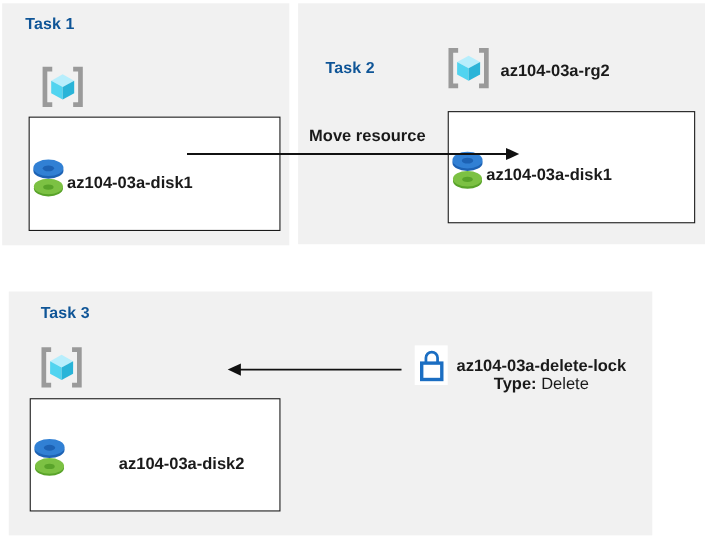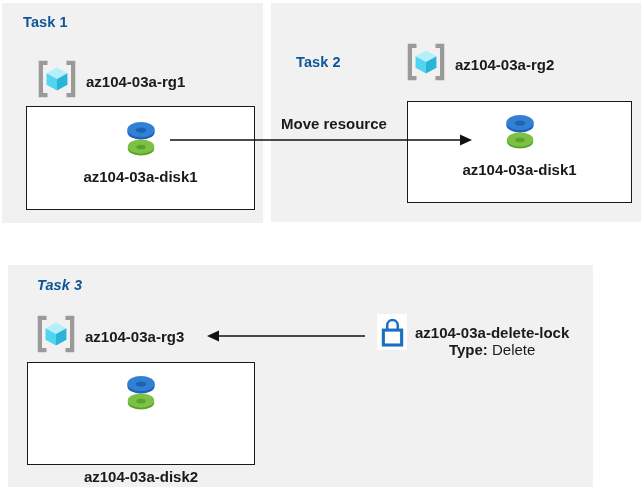--- a/index.html
+++ b/index.html
@@ -9,32 +9,32 @@
     font-family:"Liberation Sans","DejaVu Sans",sans-serif;
     text-align:center;
   }
   .panel{position:absolute;background:var(--panel-bg);}
   .t1{left:2px;top:3px;width:261px;height:220px;}
   .t2{left:271px;top:3px;width:370px;height:219px;}
   .t3{left:8px;top:265px;width:585px;height:222px;}
   .panel-title{position:absolute;font-size:14.5px;font-weight:700;color:var(--title-blue);letter-spacing:.1px;}
   .t1 .panel-title{left:21px;top:11px;}
   .t2 .panel-title{left:25px;top:11px;margin-top:40px;}
-  .t3 .panel-title{left:29px;top:12px;font-style:italic;}
+  .t3 .panel-title{left:29px;top:12px;}
   .rg-row{position:absolute;display:flex;align-items:center;gap:8px;}
   .t1 .rg-row{left:34px;top:57px;}
   .t2 .rg-row{left:134px;top:40px;}
   .t3 .rg-row{left:27px;top:50px;}
   .rg-label,.disk-label,.move-label,.lock-text{
     font-size:15px;color:var(--text-dark);
   }
   .rg-label,.disk-label{font-weight:700;white-space:nowrap;}
   .disk-box{
     position:absolute;background:#ffffff;border:1.5px solid var(--box-border);
-    display:flex;flex-direction:column;align-items:center;
+    display:flex;align-items:center;
   }
   .t1 .disk-box{left:24px;top:103px;width:229px;height:104px;padding-top:12px;}
   .t2 .disk-box{left:136px;top:98px;width:225px;height:102px;padding-top:10px;}
   .t3 .disk-box{left:19px;top:97px;width:228px;height:103px;padding-top:10px;gap:46px;}
   .disk-label{margin-top:5px;}
   .move-label{position:absolute;left:281px;top:115px;font-weight:700;}
   .lock-block{position:absolute;left:369px;top:49px;display:flex;align-items:flex-start;}
   .lock-badge{width:30px;height:36px;background:#ffffff;display:flex;align-items:center;justify-content:center;}
   .lock-text{margin-left:8px;margin-top:10px;line-height:17px;}
   .lock-name,.lock-type-label{font-weight:700;}
@@ -62,21 +62,20 @@
     <div class="rg-row">
       <span>
         <svg width="42" height="38" viewBox="0 0 44 40">
           <path class="rg-bracket" d="M12 3 H5 V37 H12"></path>
           <path class="rg-bracket" d="M32 3 H39 V37 H32"></path>
           <polygon class="cube-top" points="22,8 33,14 22,20 11,14"></polygon>
           <polygon class="cube-left" points="11,14 22,20 22,32 11,26"></polygon>
           <polygon class="cube-right" points="33,14 22,20 22,32 33,26"></polygon>
         </svg>
       </span>
-      <span class="rg-label">az104-03a-rg1</span>
     </div>
     <div class="disk-box">
       <span>
         <svg width="34" height="40" viewBox="0 0 36 42">
           <ellipse class="disk-green-side" cx="18" cy="31" rx="14" ry="7.5"></ellipse>
           <ellipse class="disk-green-top" cx="18" cy="29" rx="14" ry="7.5"></ellipse>
           <ellipse class="disk-green-side" cx="18" cy="29.5" rx="5" ry="2.5"></ellipse>
           <ellipse class="disk-blue-side" cx="18" cy="13.5" rx="14.5" ry="8"></ellipse>
           <ellipse class="disk-blue-top" cx="18" cy="11" rx="14.5" ry="8"></ellipse>
           <ellipse class="disk-blue-side" cx="18" cy="11.5" rx="5.5" ry="2.8"></ellipse>
@@ -120,21 +119,20 @@
     <div class="rg-row">
       <span>
         <svg width="42" height="38" viewBox="0 0 44 40">
           <path class="rg-bracket" d="M12 3 H5 V37 H12"></path>
           <path class="rg-bracket" d="M32 3 H39 V37 H32"></path>
           <polygon class="cube-top" points="22,8 33,14 22,20 11,14"></polygon>
           <polygon class="cube-left" points="11,14 22,20 22,32 11,26"></polygon>
           <polygon class="cube-right" points="33,14 22,20 22,32 33,26"></polygon>
         </svg>
       </span>
-      <span class="rg-label">az104-03a-rg3</span>
     </div>
     <div class="disk-box">
       <span>
         <svg width="34" height="40" viewBox="0 0 36 42">
           <ellipse class="disk-green-side" cx="18" cy="31" rx="14" ry="7.5"></ellipse>
           <ellipse class="disk-green-top" cx="18" cy="29" rx="14" ry="7.5"></ellipse>
           <ellipse class="disk-green-side" cx="18" cy="29.5" rx="5" ry="2.5"></ellipse>
           <ellipse class="disk-blue-side" cx="18" cy="13.5" rx="14.5" ry="8"></ellipse>
           <ellipse class="disk-blue-top" cx="18" cy="11" rx="14.5" ry="8"></ellipse>
           <ellipse class="disk-blue-side" cx="18" cy="11.5" rx="5.5" ry="2.8"></ellipse>

